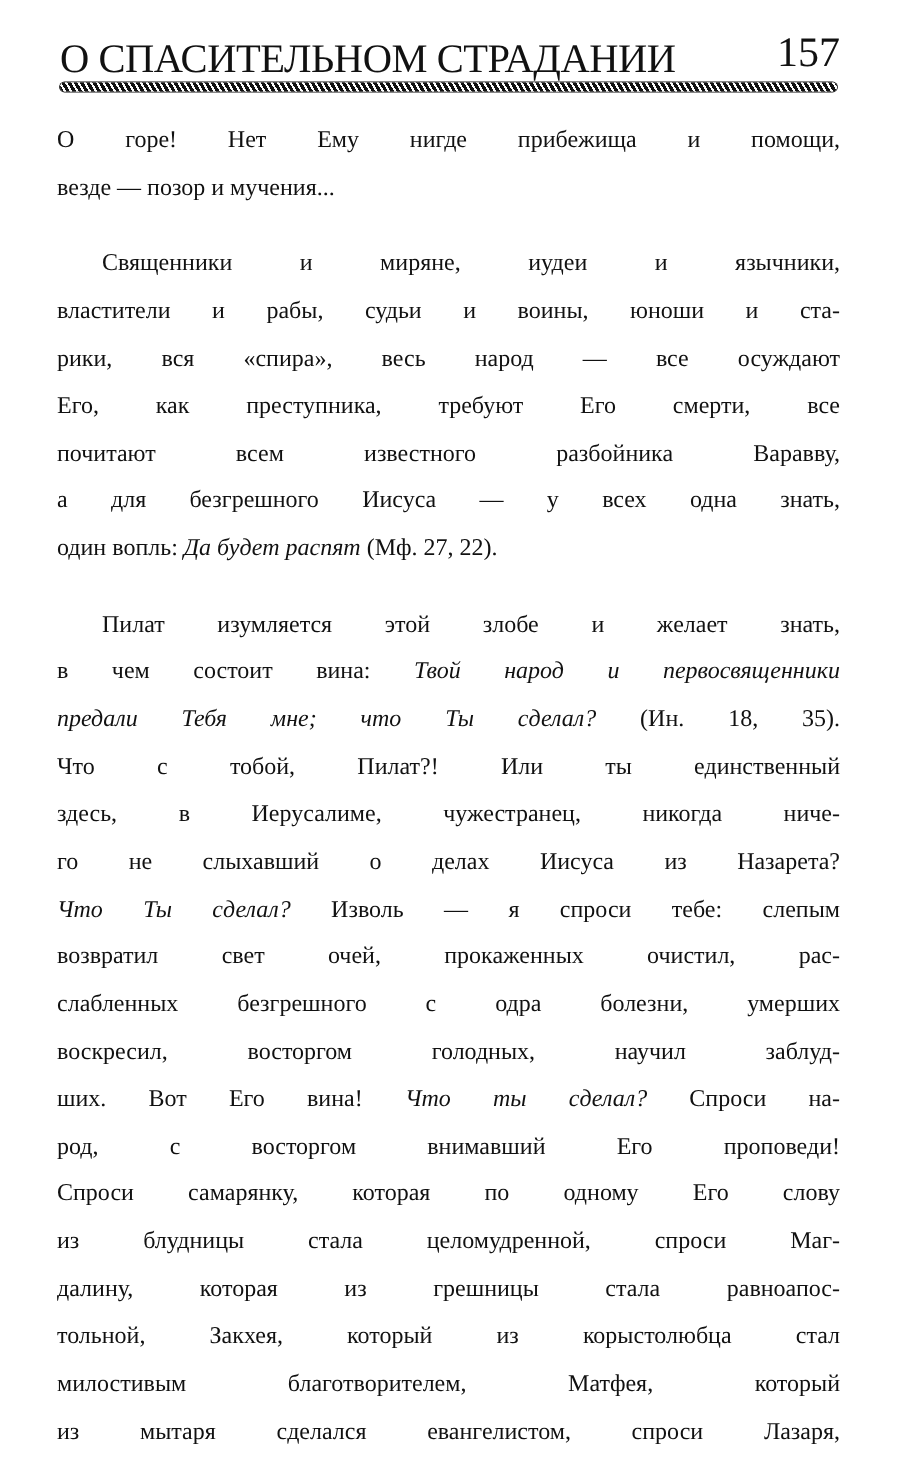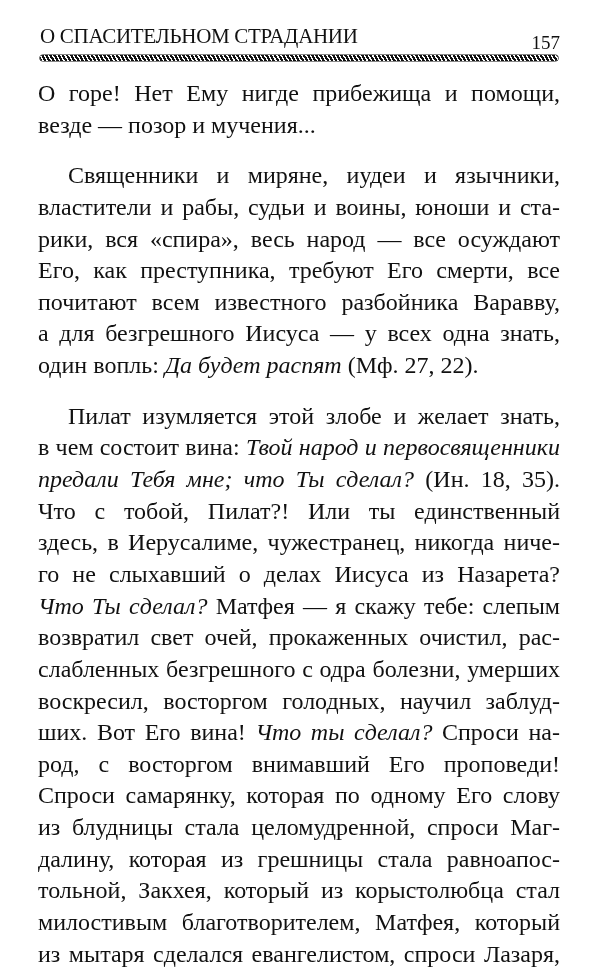--- a/index.html
+++ b/index.html
@@ -25,29 +25,29 @@
       position: absolute;
       left: 40px;
       top: 18px;
       width: 520px;
       height: 30px;
     }
     .running-title {
       position: absolute;
       left: 0;
       top: 6px;
-      font-size: 21px;
+      font-size: 27px;
       letter-spacing: -0.3px;
       white-space: nowrap;
     }
     .page-number {
       position: absolute;
       right: 0;
-      top: 14px;
-      font-size: 19px;
+      top: 2px;
+      font-size: 28px;
     }
     .rope-rule {
       position: absolute;
       left: 40px;
       top: 55px;
       width: 518px;
       height: 6px;
       border-radius: 3px;
       background:
         repeating-linear-gradient(
@@ -59,21 +59,21 @@
     }
     .body-text {
       position: absolute;
       left: 38px;
       top: 78px;
       width: 522px;
     }
     .line {
       height: 31.65px;
       line-height: 31.65px;
-      font-size: 24px;
+      font-size: 16px;
       white-space: nowrap;
       text-align: justify;
       text-align-last: justify;
       overflow: visible;
     }
     .line.last {
       text-align-last: left;
     }
     .line.indent {
       padding-left: 30px;
@@ -104,21 +104,21 @@
       <div class="line"><span>Его, как преступника, требуют Его смерти, все</span></div>
       <div class="line"><span>почитают всем известного разбойника Варавву,</span></div>
       <div class="line"><span>а для безгрешного Иисуса — у всех одна знать,</span></div>
       <div class="line last"><span>один вопль: </span><span class="it">Да будет распят</span><span> (Мф. 27, 22).</span></div>
       <div class="line indent"><span>Пилат изумляется этой злобе и желает знать,</span></div>
       <div class="line"><span>в чем состоит вина: </span><span class="it">Твой народ и первосвященники</span></div>
       <div class="line"><span class="it">предали Тебя мне; что Ты сделал?</span><span> (Ин. 18, 35).</span></div>
       <div class="line"><span>Что с тобой, Пилат?! Или ты единственный</span></div>
       <div class="line"><span>здесь, в Иерусалиме, чужестранец, никогда ниче-</span></div>
       <div class="line"><span>го не слыхавший о делах Иисуса из Назарета?</span></div>
-      <div class="line"><span class="it">Что Ты сделал?</span><span> Матфея — я скажу тебе: слепым</span></div>
+      <div class="line"><span class="it">Что Ты сделал?</span><span> Изволь — я спроси тебе: слепым</span></div>
       <div class="line"><span>возвратил свет очей, прокаженных очистил, рас-</span></div>
       <div class="line"><span>слабленных безгрешного с одра болезни, умерших</span></div>
       <div class="line"><span>воскресил, восторгом голодных, научил заблуд-</span></div>
       <div class="line"><span>ших. Вот Его вина! </span><span class="it">Что ты сделал?</span><span> Спроси на-</span></div>
       <div class="line"><span>род, с восторгом внимавший Его проповеди!</span></div>
       <div class="line"><span>Спроси самарянку, которая по одному Его слову</span></div>
       <div class="line"><span>из блудницы стала целомудренной, спроси Маг-</span></div>
       <div class="line"><span>далину, которая из грешницы стала равноапос-</span></div>
       <div class="line"><span>тольной, Закхея, который из корыстолюбца стал</span></div>
       <div class="line"><span>милостивым благотворителем, Матфея, который</span></div>

